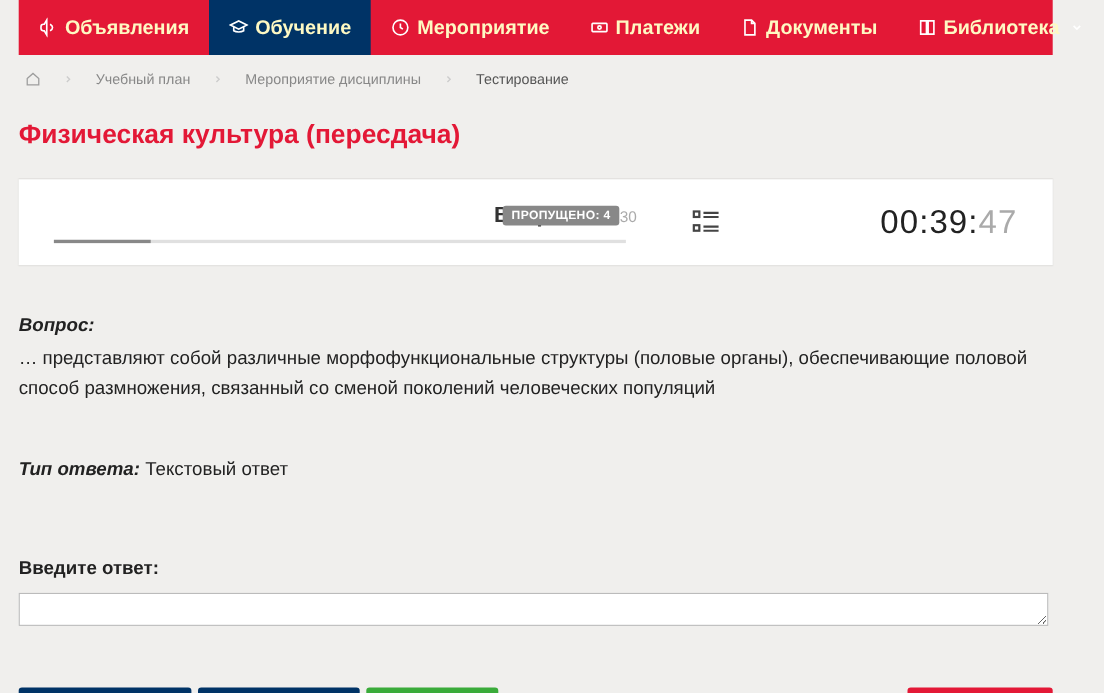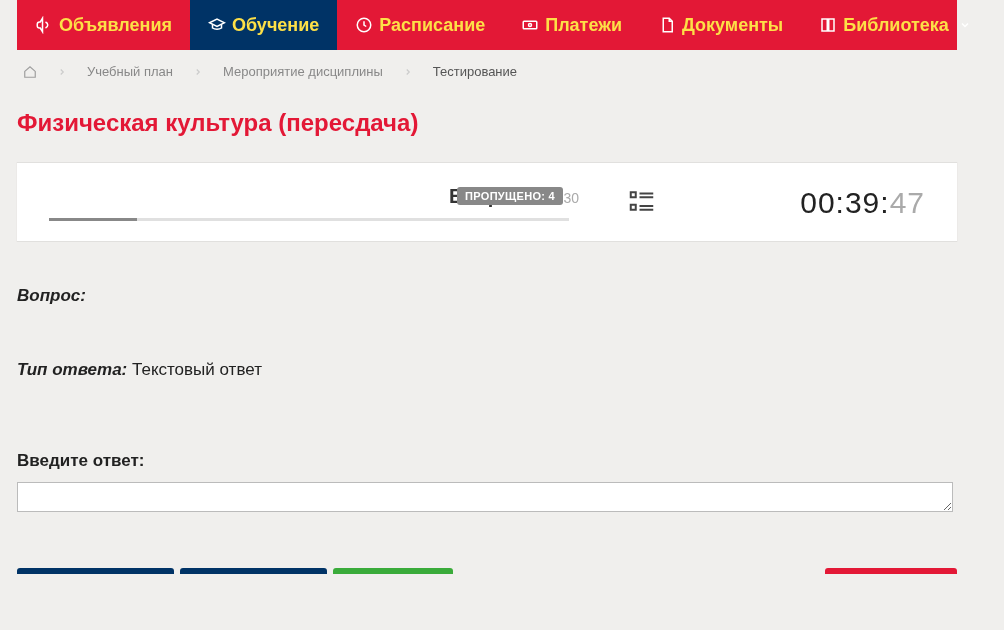--- a/index.html
+++ b/index.html
@@ -32,21 +32,21 @@
     display: flex;
     align-items: stretch;
     height: 50px;
     border-radius: 0;
   }
   nav.mainnav .nav-item {
     display: flex;
     align-items: center;
     gap: 6px;
     padding: 0 18px;
-    color: #fde047;
+    color: #fef9c3;
     font-size: 18px;
     font-weight: 700;
     cursor: pointer;
     white-space: nowrap;
   }
   nav.mainnav .nav-item.active {
     background: #003366;
   }
   nav.mainnav .nav-item .nav-icon {
     display: inline-block;
@@ -229,21 +229,21 @@
         </span>
         <span>Обучение</span>
       </div>
       <div class="nav-item">
         <span class="nav-icon">
           <svg width="18" height="18" viewBox="0 0 24 24" fill="none" stroke="#fff" stroke-width="2">
               <circle cx="12" cy="12" r="9"></circle>
               <path d="M12 7v5l3 2"></path>
             </svg>
         </span>
-        <span>Расписание</span>
+        <span>Мероприятие</span>
       </div>
       <div class="nav-item">
         <span class="nav-icon">
           <svg width="18" height="18" viewBox="0 0 24 24" fill="none" stroke="#fff" stroke-width="2">
               <rect x="3" y="7" width="18" height="10" rx="1"></rect>
               <circle cx="12" cy="12" r="2"></circle>
             </svg>
         </span>
         <span>Платежи</span>
       </div>
@@ -330,20 +330,21 @@
       </div>
       <div class="timer">
         <span>00:39:</span><span class="sub">47</span>
       </div>
     </div>
 
     <div class="qbody">
       <div>
         <span class="label">Вопрос:</span>
       </div>
+      <div style="margin-top:4px;">… представляют собой различные морфофункциональные структуры (половые органы), обеспечивающие половой способ размножения, связанный со сменой поколений человеческих популяций</div>
 
       <div class="answer-type">
         <span class="label">Тип ответа:</span>
         <span>Текстовый ответ</span>
       </div>
 
       <div class="answer-input-wrap">
         <label>Введите ответ:</label>
         <textarea class="answer" value="" style=""></textarea>
       </div>

